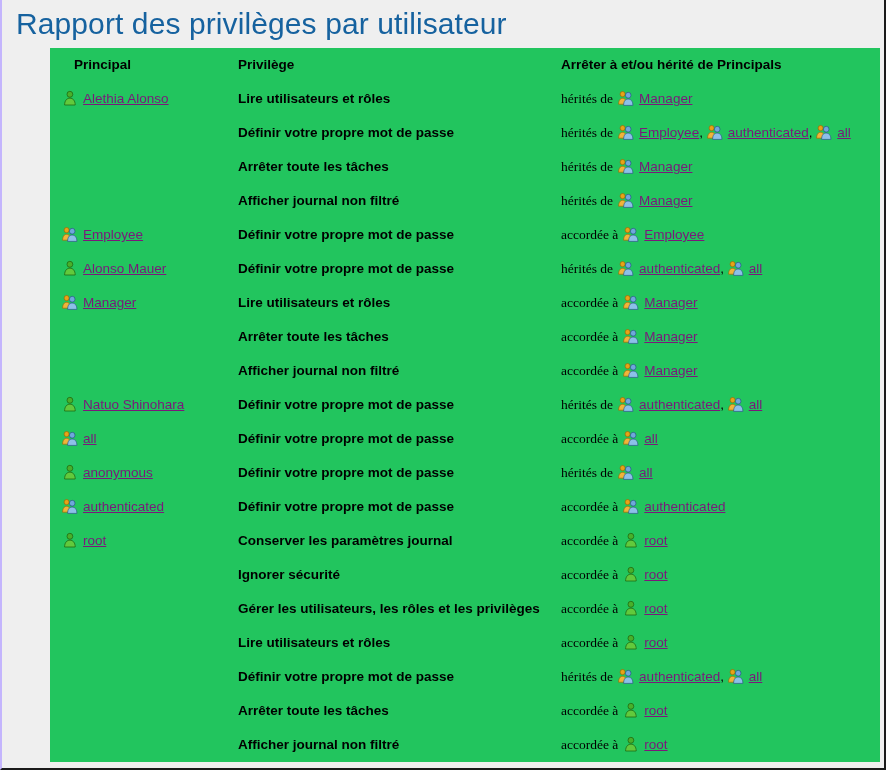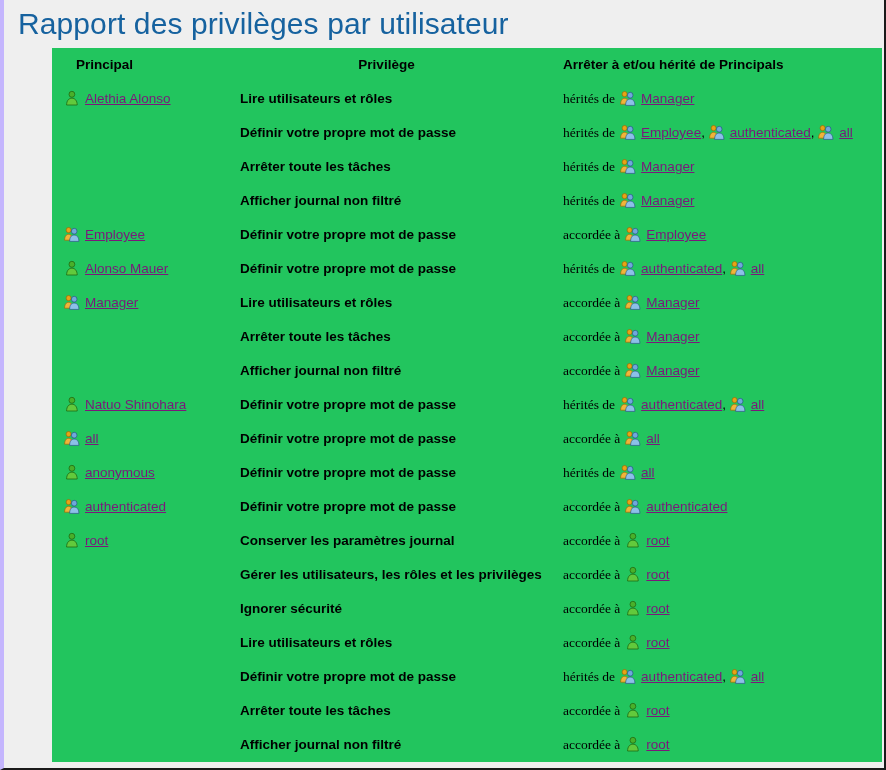--- a/index.html
+++ b/index.html
@@ -17,21 +17,21 @@
   
   #frame {
     position: absolute;
     left: 0;
     top: 0;
     width: 886px;
     height: 770px;
     box-sizing: border-box;
     border-right: 2px solid #1a1a1a;
     border-bottom: 2px solid #1a1a1a;
-    border-left: 4px solid #c4b5fd;
+    border-left: 2px solid #c4b5fd;
     background: #ffffff;
     overflow: hidden;
   }
 
   
   #page-bg {
     position: absolute;
     left: 0;
     top: 0;
     width: 886px;
@@ -80,21 +80,21 @@
     text-align: left;
     vertical-align: top;
     font-size: 13.5px;
     font-weight: bold;
     color: #000000;
     padding: 0;
     height: 34px;
     line-height: 34px;
   }
   #report-table th.h-principal { padding-left: 24px; }
-  #report-table th.h-privilege { padding-left: 18px; text-align: center; }
+  #report-table th.h-privilege { padding-left: 18px; }
   #report-table th.h-granted   { padding-left: 30px; }
 
   #report-table td {
     vertical-align: top;
     padding: 0;
     height: 34px;
     font-size: 13.5px;
     color: #000000;
   }
   #report-table td .cellline {
@@ -439,35 +439,35 @@
                       <ellipse cx="7.9" cy="4.3" rx="2.9" ry="3.0" fill="#49b02a" stroke="#1f6b12" stroke-width="0.8"></ellipse>
                       <path d="M2.6 15.0 C2.6 10.3 5.0 8.2 7.9 8.2 C10.8 8.2 13.2 10.3 13.2 15.0 Z" fill="#62c93c" stroke="#1f6b12" stroke-width="0.8"></path>
                     </svg></span><span class="plabel">root</span></span></div>
             </td>
           </tr>
           <tr>
             <td class="td-principal">
               <div class="cellline"></div>
             </td>
             <td class="td-privilege">
+              <div class="cellline">Ignorer sécurité</div>
+            </td>
+            <td class="td-granted">
+              <div class="cellline"><span class="relation">accordée à</span><span class="principal"><span class="icon"><svg width="16" height="16" viewBox="0 0 16 16">
+                      <ellipse cx="7.9" cy="4.3" rx="2.9" ry="3.0" fill="#49b02a" stroke="#1f6b12" stroke-width="0.8"></ellipse>
+                      <path d="M2.6 15.0 C2.6 10.3 5.0 8.2 7.9 8.2 C10.8 8.2 13.2 10.3 13.2 15.0 Z" fill="#62c93c" stroke="#1f6b12" stroke-width="0.8"></path>
+                    </svg></span><span class="plabel">root</span></span></div>
+            </td>
+          </tr>
+          <tr>
+            <td class="td-principal">
+              <div class="cellline"></div>
+            </td>
+            <td class="td-privilege">
               <div class="cellline">Gérer les utilisateurs, les rôles et les privilèges</div>
-            </td>
-            <td class="td-granted">
-              <div class="cellline"><span class="relation">accordée à</span><span class="principal"><span class="icon"><svg width="16" height="16" viewBox="0 0 16 16">
-                      <ellipse cx="7.9" cy="4.3" rx="2.9" ry="3.0" fill="#49b02a" stroke="#1f6b12" stroke-width="0.8"></ellipse>
-                      <path d="M2.6 15.0 C2.6 10.3 5.0 8.2 7.9 8.2 C10.8 8.2 13.2 10.3 13.2 15.0 Z" fill="#62c93c" stroke="#1f6b12" stroke-width="0.8"></path>
-                    </svg></span><span class="plabel">root</span></span></div>
-            </td>
-          </tr>
-          <tr>
-            <td class="td-principal">
-              <div class="cellline"></div>
-            </td>
-            <td class="td-privilege">
-              <div class="cellline">Ignorer sécurité</div>
             </td>
             <td class="td-granted">
               <div class="cellline"><span class="relation">accordée à</span><span class="principal"><span class="icon"><svg width="16" height="16" viewBox="0 0 16 16">
                       <ellipse cx="7.9" cy="4.3" rx="2.9" ry="3.0" fill="#49b02a" stroke="#1f6b12" stroke-width="0.8"></ellipse>
                       <path d="M2.6 15.0 C2.6 10.3 5.0 8.2 7.9 8.2 C10.8 8.2 13.2 10.3 13.2 15.0 Z" fill="#62c93c" stroke="#1f6b12" stroke-width="0.8"></path>
                     </svg></span><span class="plabel">root</span></span></div>
             </td>
           </tr>
           <tr>
             <td class="td-principal">

